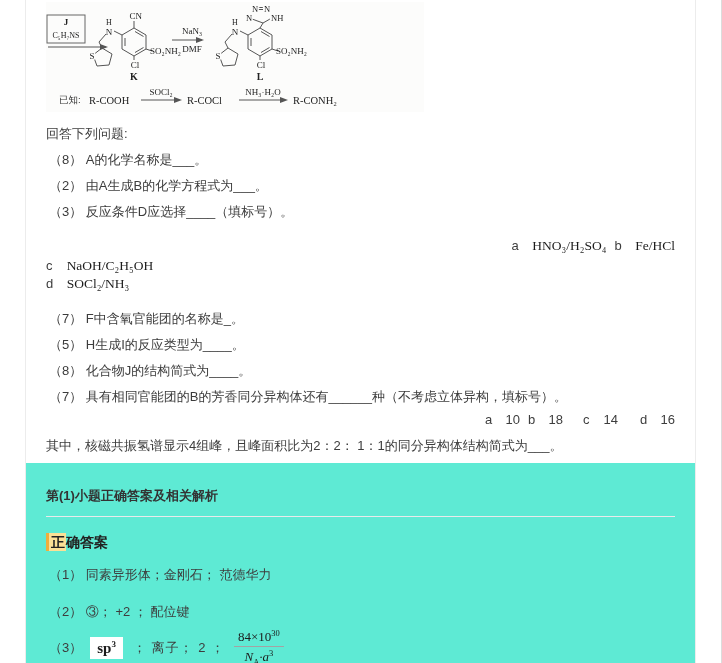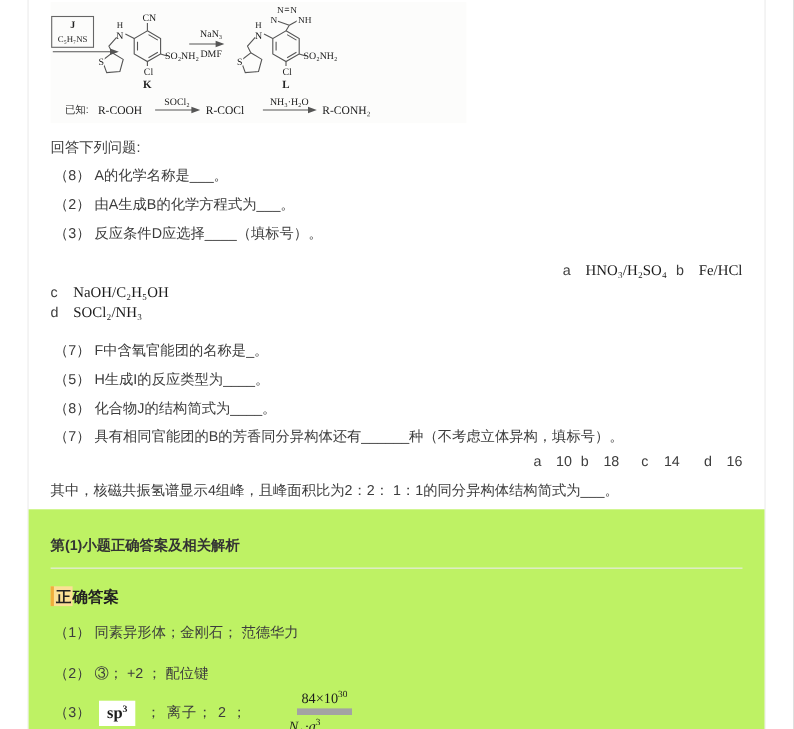--- a/index.html
+++ b/index.html
@@ -29,36 +29,36 @@
   .row2 .opt:nth-child(1) { width:137px; }
   .row3 .opt:nth-child(1) { width:43px; }
   .row3 .opt:nth-child(2) { width:55px; }
   .row3 .opt:nth-child(3) { width:57px; }
   .opt-key { display:inline-block; min-width:13px; color:#3d3d3d; margin-right:4px; }
   .chem { font-family:"Liberation Serif", serif; font-size:13.5px; color:#1c1c1c; }
 
   .q-note { margin-top:8px; height:18px; line-height:18px; font-size:13px; color:#3c3c3c; }
 
   
-  .analysis { height:200px; background:#bef264; padding:24px 20px 0 20px; }
+  .analysis { height:200px; background:#5eead4; padding:24px 20px 0 20px; }
   .an-title { height:18px; line-height:18px; font-size:13px; font-weight:bold; color:#333; }
   .an-hr { border:none; border-top:1px solid #eaeaeb; margin-top:11px; }
   .an-heading { margin-top:15px; height:20px; line-height:20px; font-size:14px; font-weight:bold; color:#222; }
   .hl { background:#fbe096; border-left:3px solid #efae3c; padding:1px 1px 1px 2px; }
   .ans-row { margin-top:17px; height:20px; line-height:20px; font-size:13px; color:#3d3d3d; padding-left:3px; }
   .ans-row.first { margin-top:13px; }
   .ans-row3 { margin-top:8px; display:flex; align-items:center; font-size:13px; color:#3d3d3d; padding-left:3px; height:36px; }
   .sp-box { background:#ffffff; padding:2px 7px; margin:0 10px 0 8px;
     font-family:"Liberation Serif", serif; font-weight:bold; font-size:15px; color:#1c1c1c; }
   .sp-box sup { font-size:9px; }
   .ans-mid { letter-spacing:1px;text-align:right; }
   .frac { display:inline-flex; flex-direction:column; text-align:center; margin-left:9px;
     font-family:"Liberation Serif", serif; font-size:13px; color:#1c1c1c; line-height:1.2; }
   .frac sup, .frac sub { font-size:8.5px; }
-  .frac-num { border-bottom:6px solid #a3a3a3; padding:0 4px 1px 4px;margin-left:36px; }
+  .frac-num { border-bottom:1px solid #a3a3a3; padding:0 4px 1px 4px; }
   .frac-den { padding-top:1px; }
   .frac i { font-style:italic; }
 </style>
 </head>
 <body>
 
 <div class="page">
   <div class="card">
     <div class="content">
 

